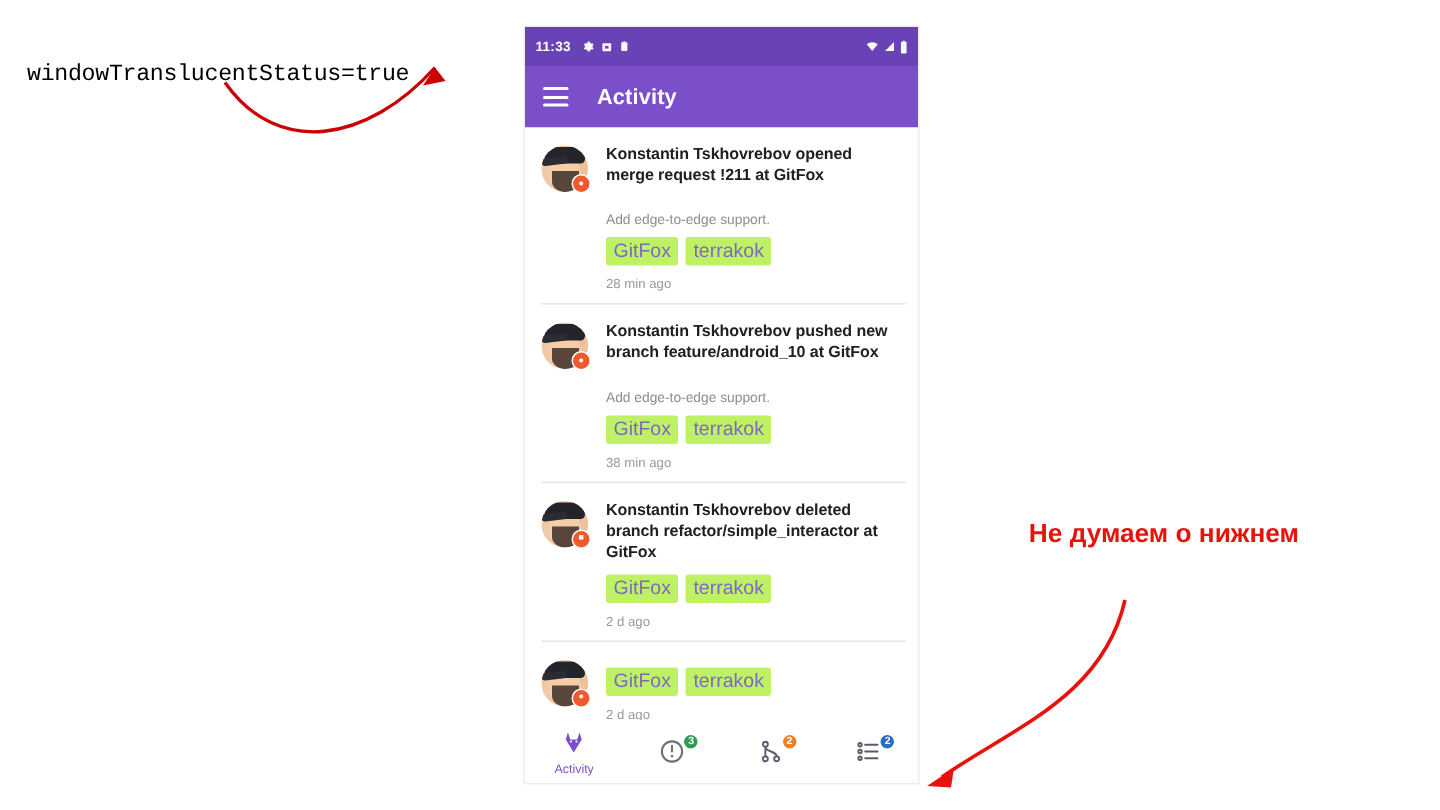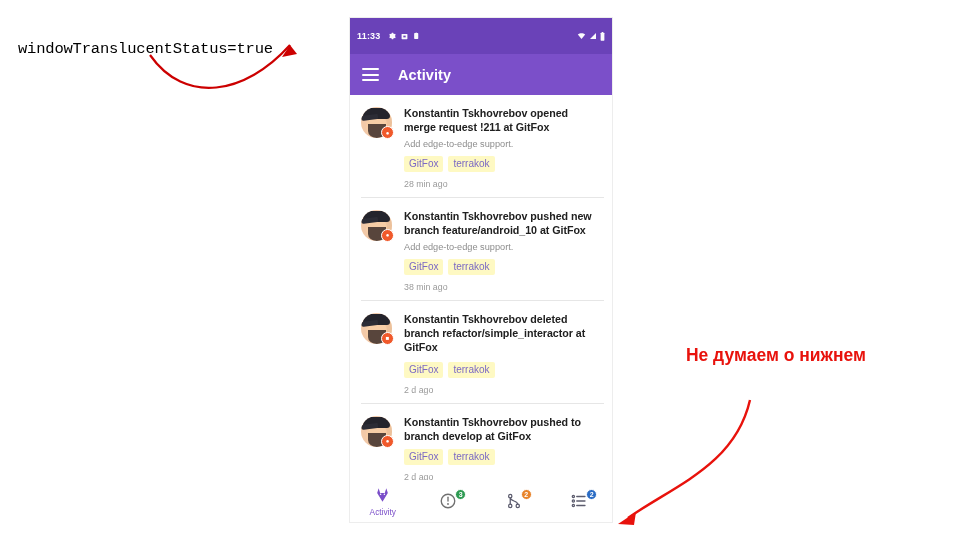--- a/index.html
+++ b/index.html
@@ -53,21 +53,21 @@
     top: 18px;
     width: 262px;
     height: 504px;
     background: #ffffff;
     overflow: hidden;
     box-shadow: 0 0 0 1px rgba(0,0,0,0.07);
   }
 
   
   #status-bar {
-    height: 36px;
+    height: 26px;
     background: #6a42b8;
     display: flex;
     align-items: center;
     padding: 0 7px;
     color: #ffffff;
     font-size: 9px;
     font-weight: 700;
   }
   #status-clock { margin-right: 7px; letter-spacing: 0.2px; }
   .status-icon {
@@ -209,34 +209,34 @@
     min-width: 0;
   }
   .activity-title {
     font-size: 10.7px;
     font-weight: 700;
     color: #202020;
     line-height: 1.32;
     letter-spacing: -0.05px;
   }
   .activity-desc {
-    margin-top: 4px;
+    margin-top: 16px;
     font-size: 9.2px;
     color: #8d8d8d;
     line-height: 1.33;
   }
   .chips {
     margin-top: 6px;
     display: flex;
     gap: 5px;
   }
   .chip {
-    background: #fef9c3;
+    background: #bef264;
     color: #7b69c4;
-    font-size: 10px;
+    font-size: 13px;
     padding: 2px 5px 2.5px 5px;
     border-radius: 2px;
     line-height: 1.1;
   }
   .activity-time {
     margin-top: 7px;
     font-size: 8.8px;
     color: #9a9a9a;
   }
 
@@ -429,21 +429,20 @@
         <div class="avatar">
           <div class="av-shade"></div>
             <div class="av-face"></div>
           <div class="av-beard"></div>
             <div class="av-cap"></div>
             <div class="av-brim"></div>
         </div>
         <div class="avatar-badge">●</div>
       </div>
       <div class="activity-body">
-        <div class="activity-title">Konstantin Tskhovrebov pushed to branch develop at GitFox</div>
         <div class="chips">
           <span class="chip">GitFox</span>
           <span class="chip">terrakok</span>
         </div>
         <div class="activity-time">2 d ago</div>
       </div>
       <div class="divider"></div>
     </div>
 
     <div class="activity-row">

